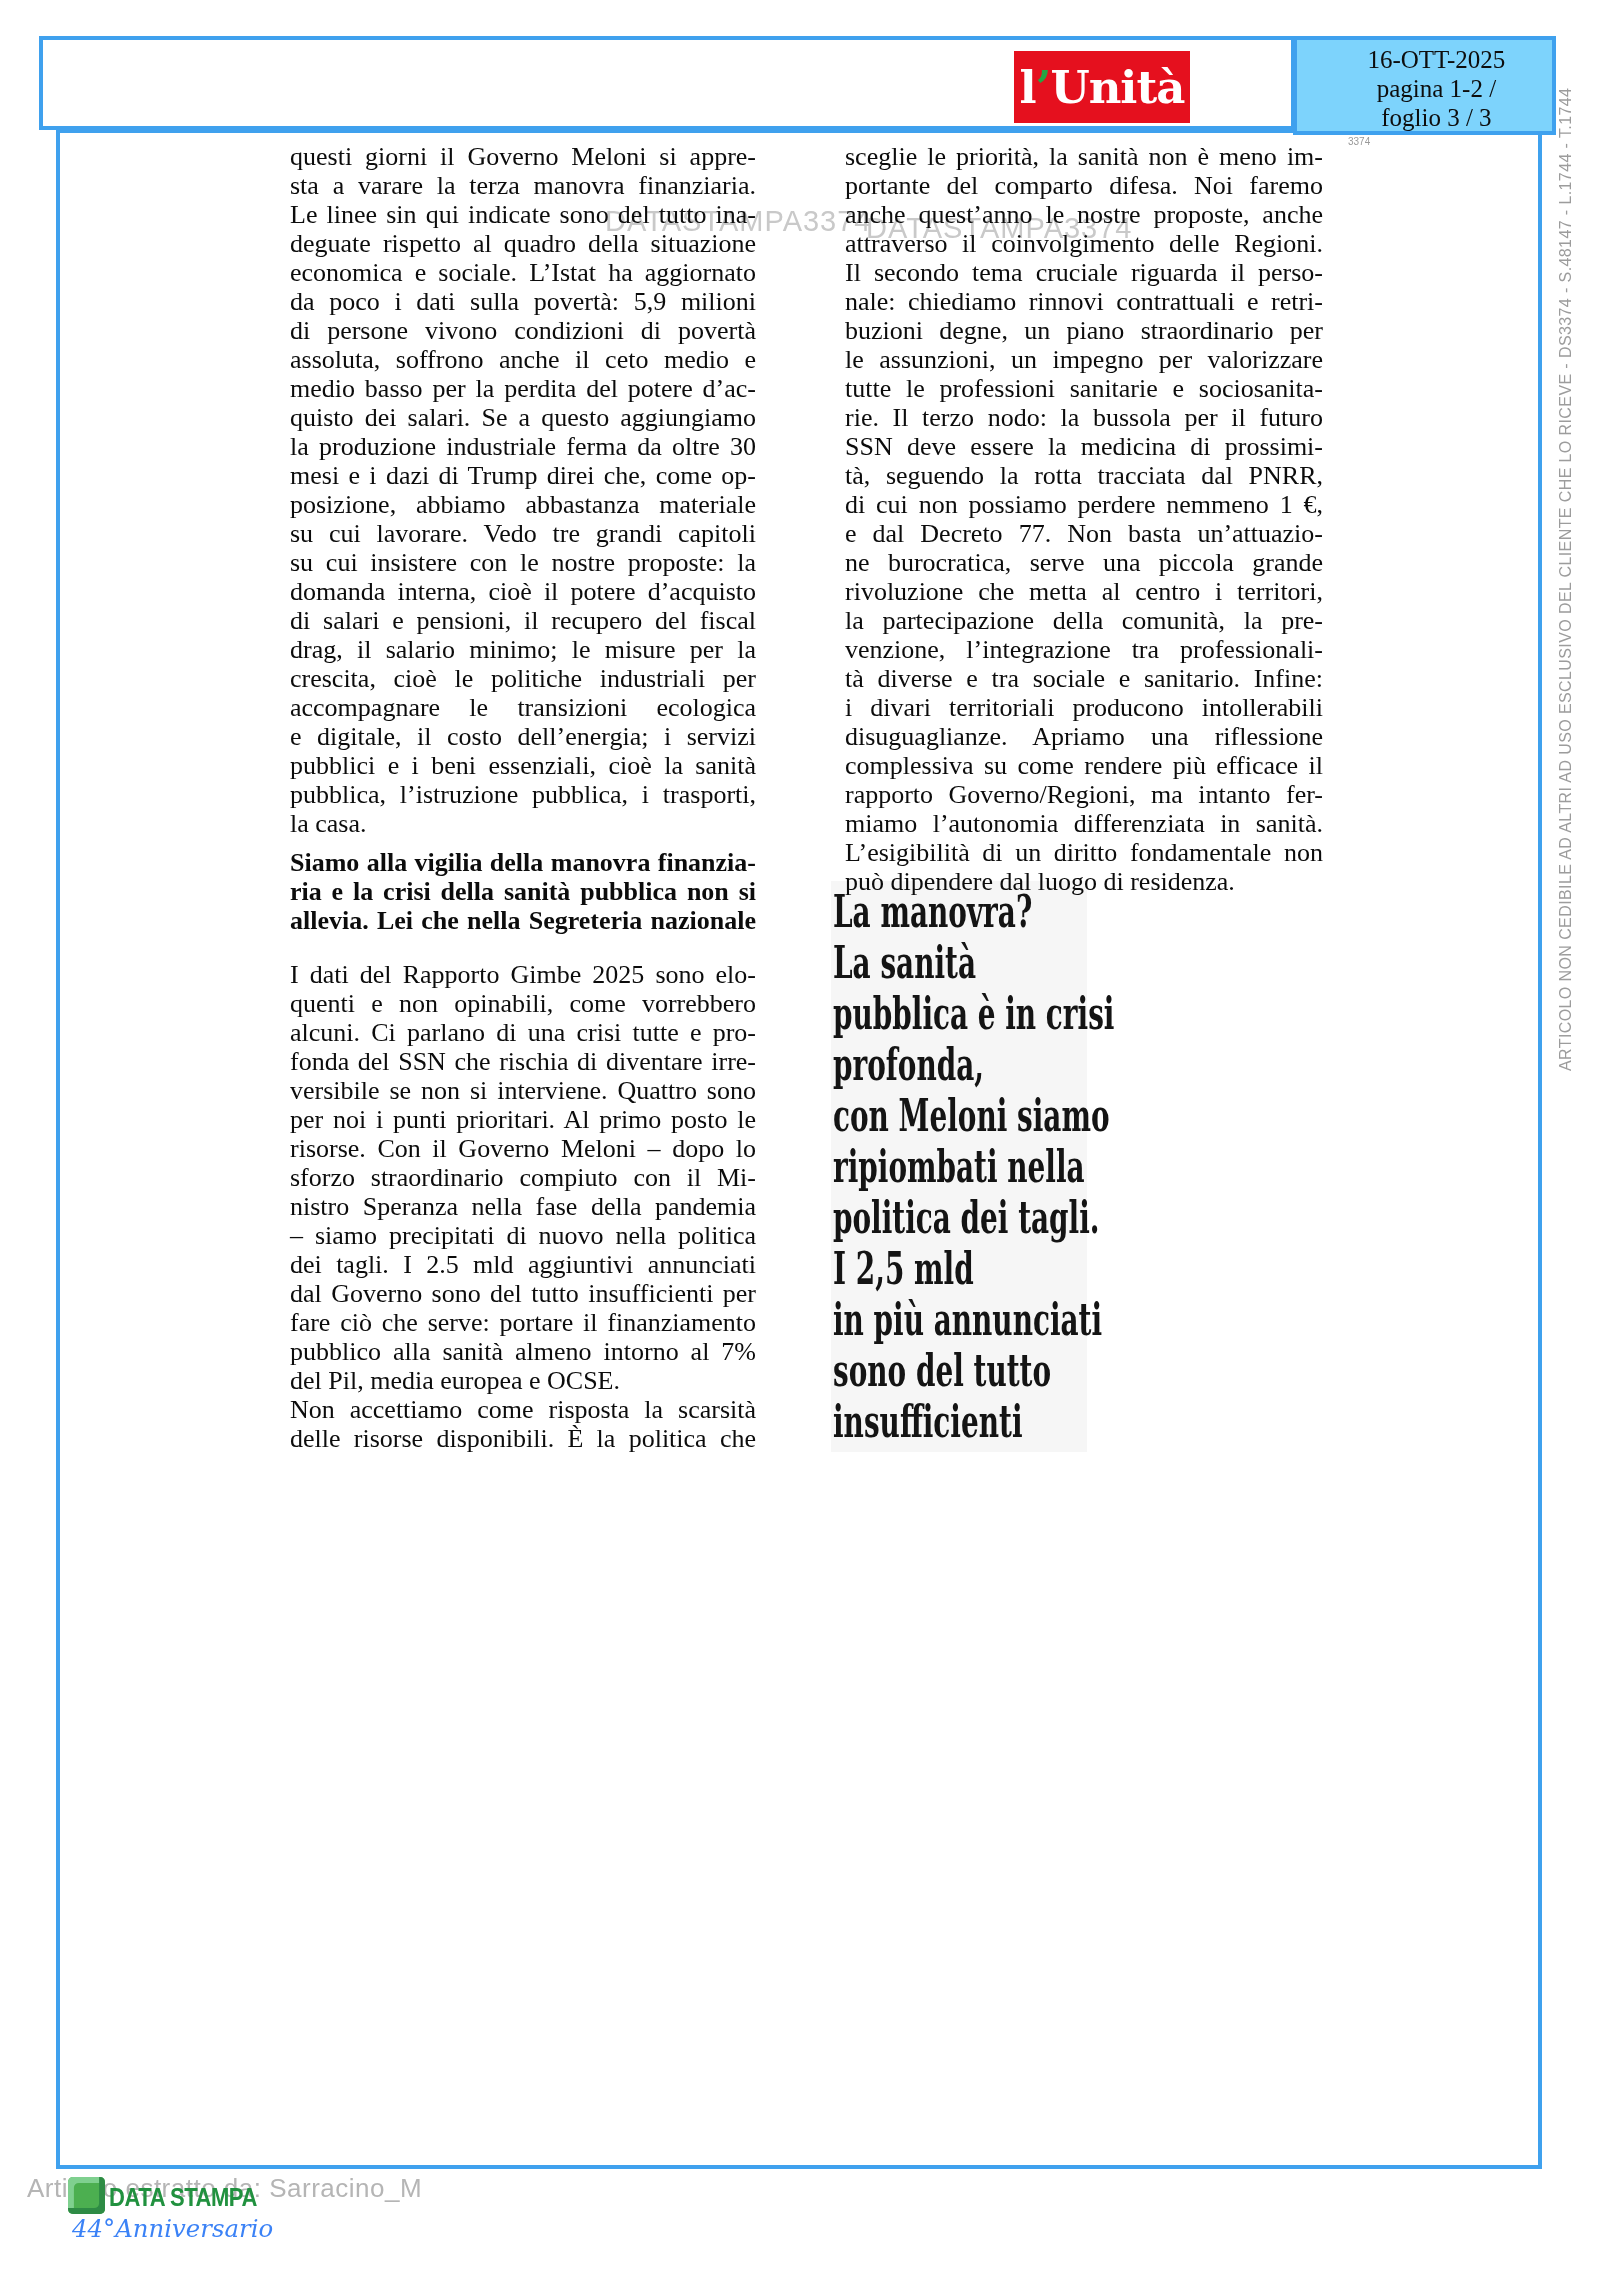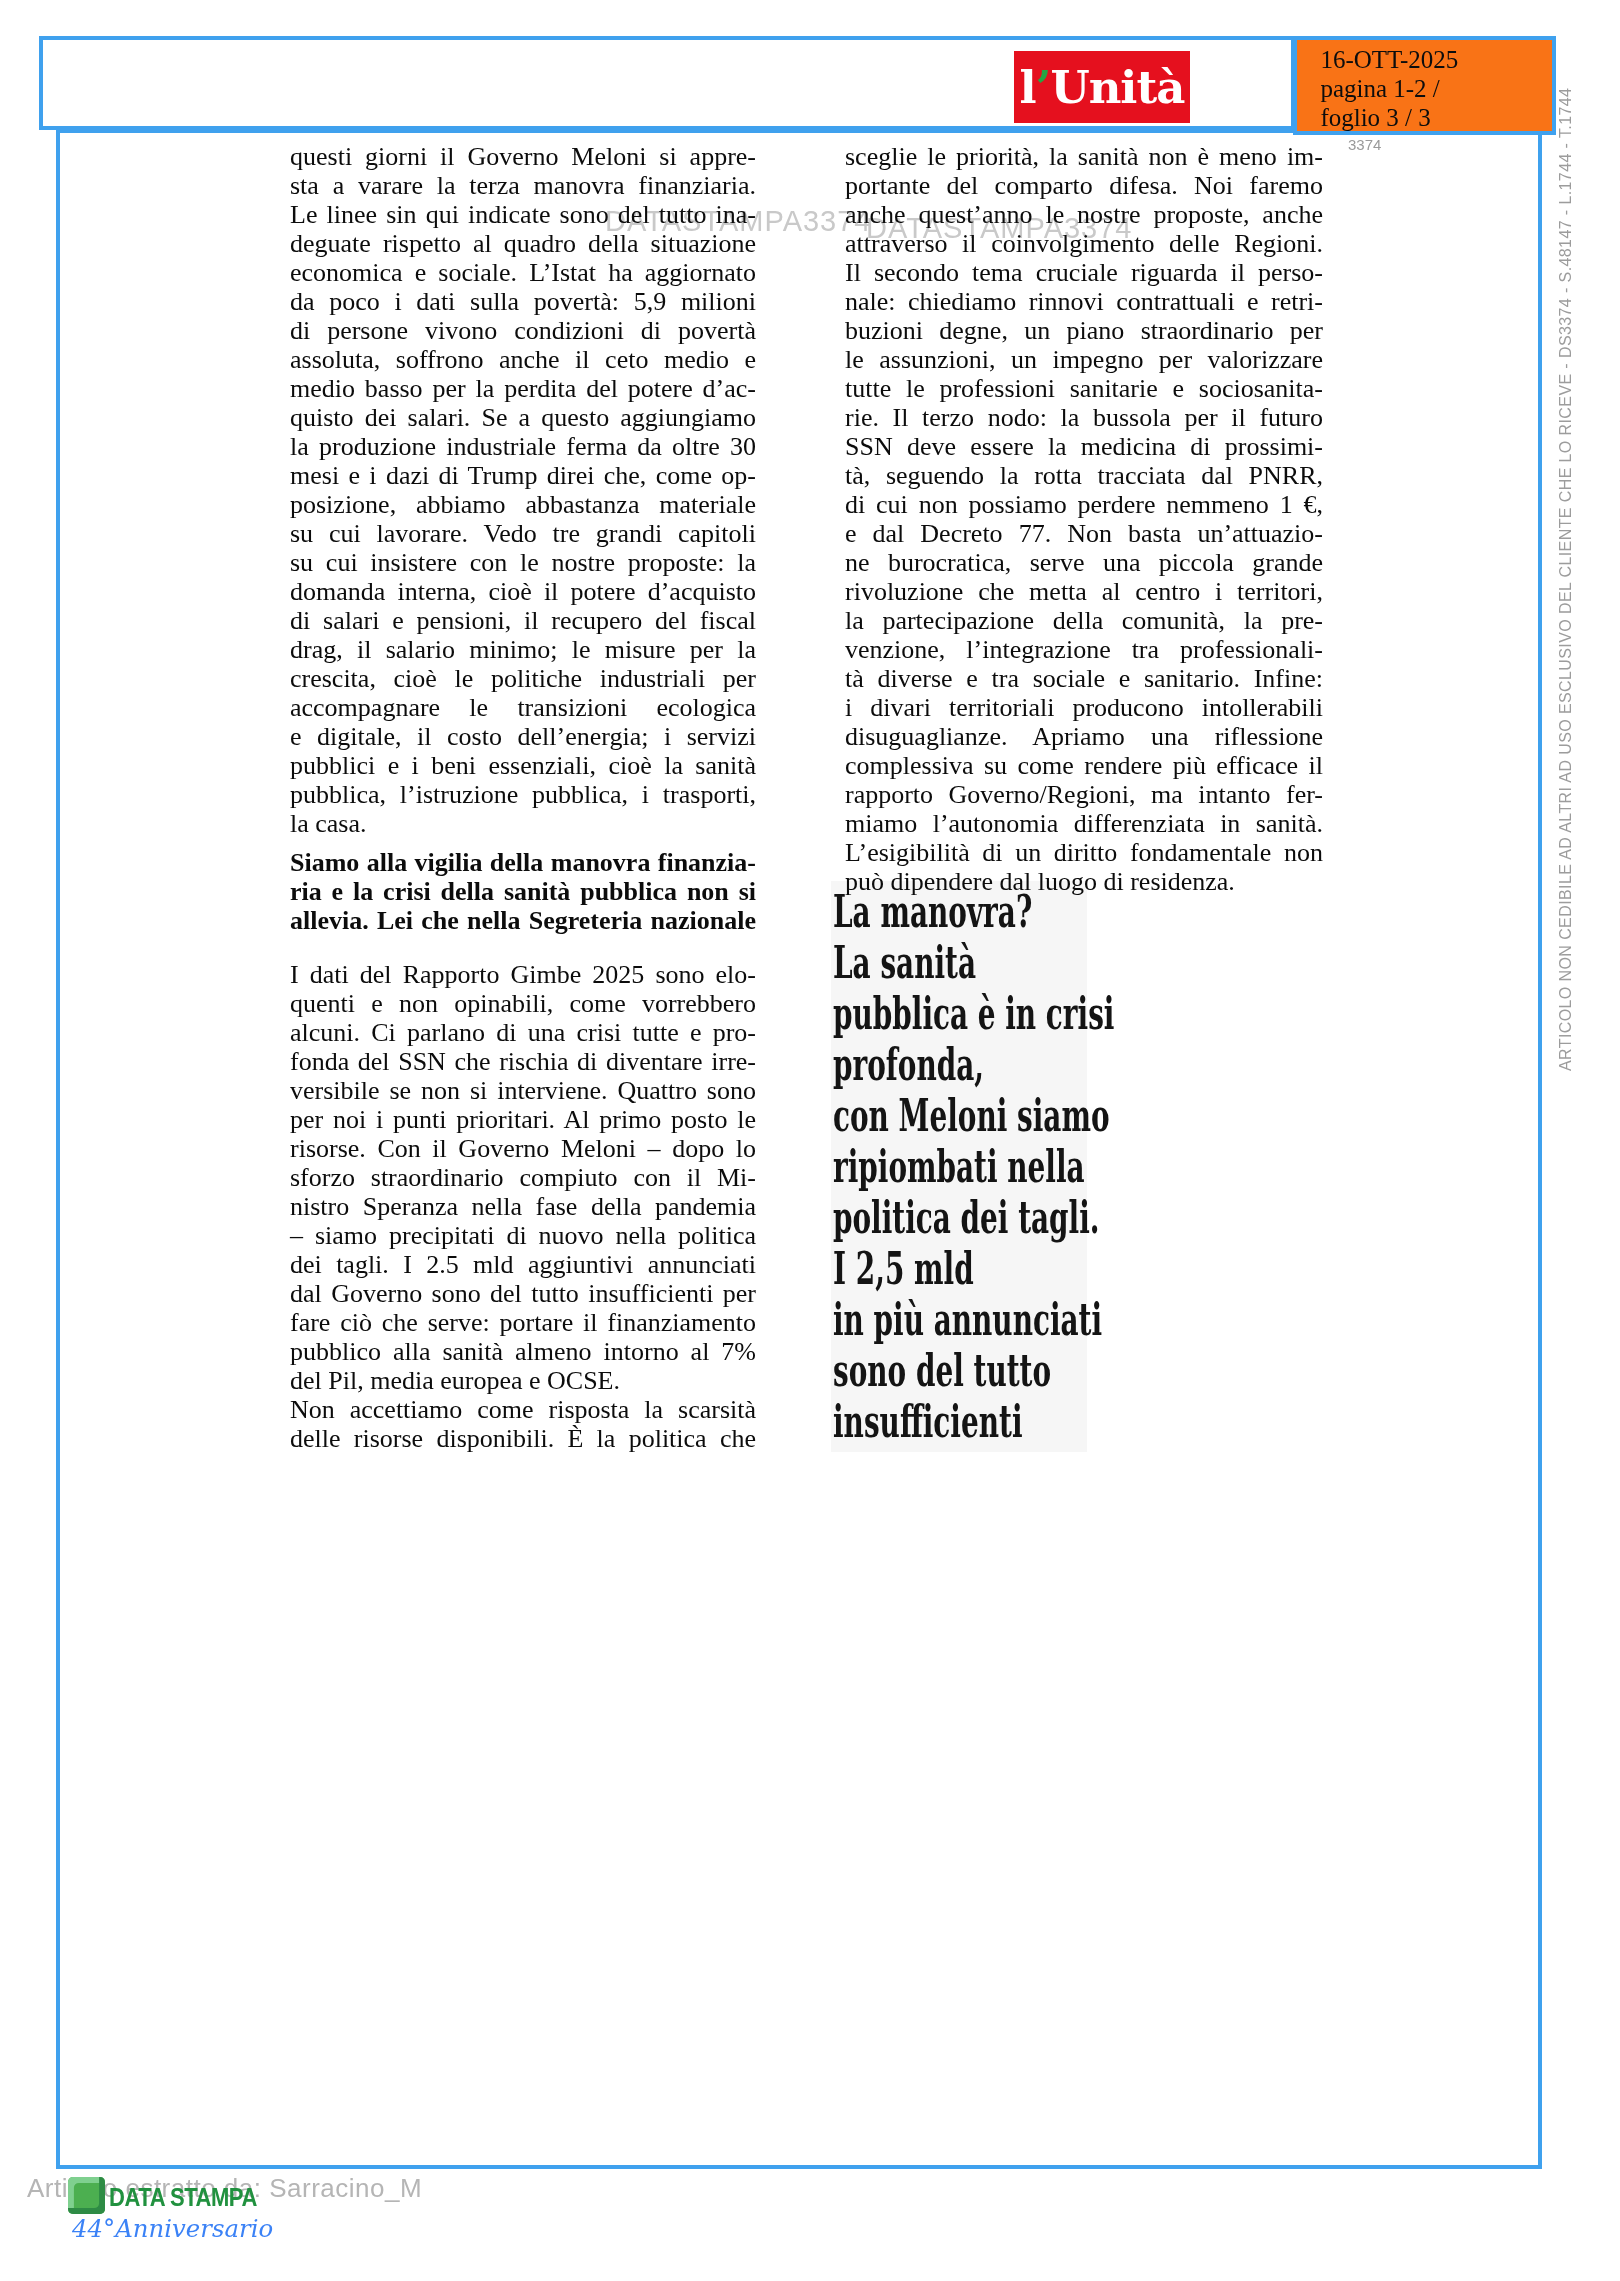--- a/index.html
+++ b/index.html
@@ -3,32 +3,32 @@
 <meta charset="utf-8">
 <style>
   html,body{margin:0;padding:0;background:#ffffff;}
   .page{position:relative;width:1621px;height:2281px;background:#ffffff;overflow:hidden;
         font-family:"Liberation Serif",serif;color:#111;}
 
   
   .frame{position:absolute;border:4.9px solid #3fa1ee;background:transparent;}
   .main-frame{left:56px;top:129px;width:1478px;height:2032px;}
   .header-box{left:39px;top:36px;width:1248px;height:86px;background:#fff;}
-  .date-box{left:1293px;top:36px;width:232px;height:86px;background:#f97316;
-            font-size:25px;line-height:29px;padding:4.9px 0 0 23.4px;color:#0d0d0d;}
+  .date-box{left:1293px;top:36px;width:232px;height:86px;background:#7dd3fc;
+            font-size:25px;line-height:29px;padding:4.9px 0 0 23.4px;color:#0d0d0d;text-align:center;}
 
   
   .logo-box{position:absolute;left:1014px;top:51px;width:176px;height:72px;background:#e5101e;
             display:flex;align-items:center;justify-content:center;
             font-family:"DejaVu Serif",serif;font-weight:bold;font-size:45px;color:#ffffff;
             letter-spacing:-1px;}
   .logo-box .apos{color:#27a544;}
 
   .code-sm{position:absolute;left:1348px;top:136px;font-family:"Liberation Sans",sans-serif;
-           font-size:15px;color:#9a9a9a;}
+           font-size:10px;color:#9a9a9a;}
 
   
   .wm{position:absolute;font-family:"Liberation Sans",sans-serif;color:#c9c9c9;z-index:1;
       font-size:29px;letter-spacing:1px;}
   .wm1{left:605px;top:205px;}
   .wm2{left:866px;top:212px;}
 
   
   .col{position:absolute;z-index:2;font-size:26px;line-height:29px;color:#0c0c0c;}
   .col1a{left:290px;top:142px;width:466px;}

